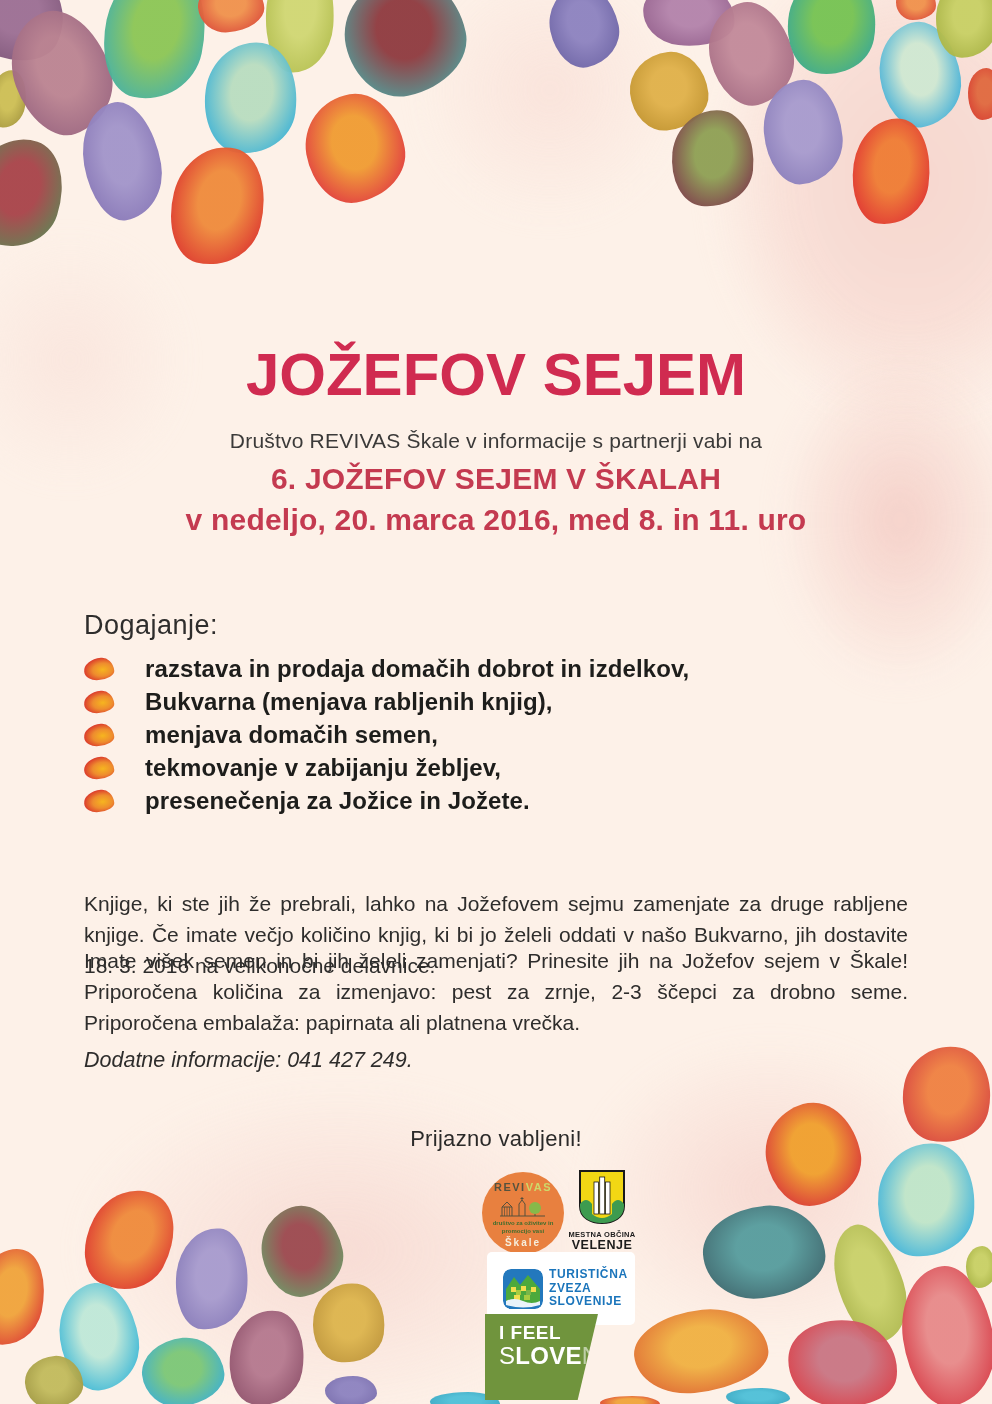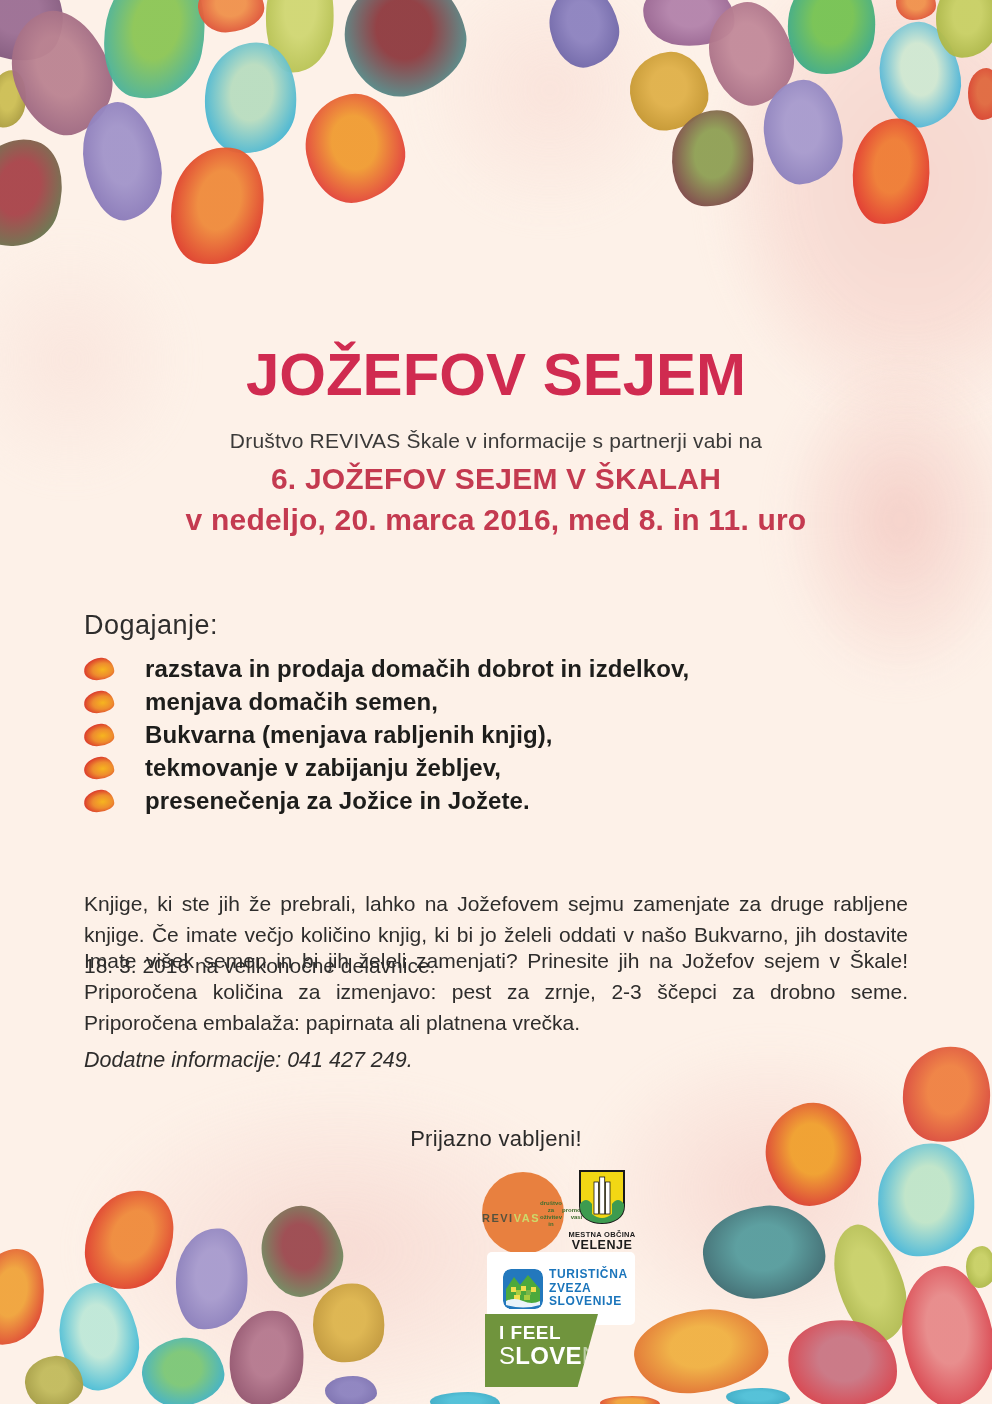--- a/index.html
+++ b/index.html
@@ -73,21 +73,21 @@
   }
   .closing{
     position:absolute;top:1126px;left:0;width:100%;text-align:center;
     font-size:22px;font-weight:500;color:#2b2a29;letter-spacing:.3px;
   }
 
   
   .logo-revivas{
     position:absolute;left:482px;top:1172px;width:82px;height:82px;border-radius:50%;
     background:var(--c-revivas-orange,#e8803f);
-    display:flex;flex-direction:row;align-items:center;justify-content:flex-start;
+    display:flex;flex-direction:column;align-items:center;justify-content:flex-start;
     text-align:center;
   }
   .rev-title{font-size:11px;font-weight:bold;letter-spacing:1.5px;margin-top:9px;}
   .rev-title .p1c{color:#55523e;}
   .rev-title .p2c{color:#cdd96a;}
   .rev-art{margin-top:1px;}
   .rev-tag{font-size:6px;line-height:7px;color:#3f6d2e;font-weight:bold;margin-top:1px;}
   .rev-place{font-size:10px;letter-spacing:2px;color:#f6eedd;font-weight:bold;margin-top:2px;}
 
   .logo-velenje{
@@ -97,21 +97,21 @@
   .vel-text2{font-size:12.5px;font-weight:bold;color:#1c1c1c;letter-spacing:.5px;line-height:12px;}
 
   .logo-tzs{
     position:absolute;left:487px;top:1252px;width:132px;height:57px;border-radius:5px;
     background:#ffffff;display:flex;align-items:center;padding:8px;
   }
   .tzs-icon{margin:8px 6px 8px 8px;border-radius:8px;overflow:hidden;flex:0 0 auto;}
   .tzs-text{font-size:12px;line-height:13.5px;font-weight:bold;color:var(--c-tzs-blue,#1b75bb);letter-spacing:.6px;}
 
   .logo-ifeel{
-    position:absolute;left:485px;top:1314px;width:113px;height:73px;
+    position:absolute;left:485px;top:1314px;width:113px;height:86px;
     background:var(--c-ifeel-green,#70943d);
     clip-path:polygon(0 0,100% 0,82% 100%,0 100%);
     color:#ffffff;padding:0;
   }
   .if-top{font-size:19px;font-weight:bold;letter-spacing:.5px;margin:9px 0 0 14px;line-height:20px;}
   .if-main{font-size:24px;margin:0 0 0 14px;line-height:26px;letter-spacing:.3px;}
   .if-main .s{font-weight:normal;color:#ffffff;}
   .if-main .love{font-weight:bold;color:#ffffff;}
   .if-main .nia{font-weight:normal;color:rgba(255,255,255,.55);}
 </style>
@@ -189,25 +189,25 @@
 
     <div class="dogajanje">Dogajanje:</div>
 
     <ul class="program">
       <li>
         <span class="leaf"></span>
         <span>razstava in prodaja domačih dobrot in izdelkov,</span>
       </li>
       <li>
         <span class="leaf"></span>
+        <span>Bukvarna (menjava rabljenih knjig),</span>
+      </li>
+      <li>
+        <span class="leaf"></span>
         <span>menjava domačih semen,</span>
-      </li>
-      <li>
-        <span class="leaf"></span>
-        <span>Bukvarna (menjava rabljenih knjig),</span>
       </li>
       <li>
         <span class="leaf"></span>
         <span>tekmovanje v zabijanju žebljev,</span>
       </li>
       <li>
         <span class="leaf"></span>
         <span>presenečenja za Jožice in Jožete.</span>
       </li>
     </ul>

